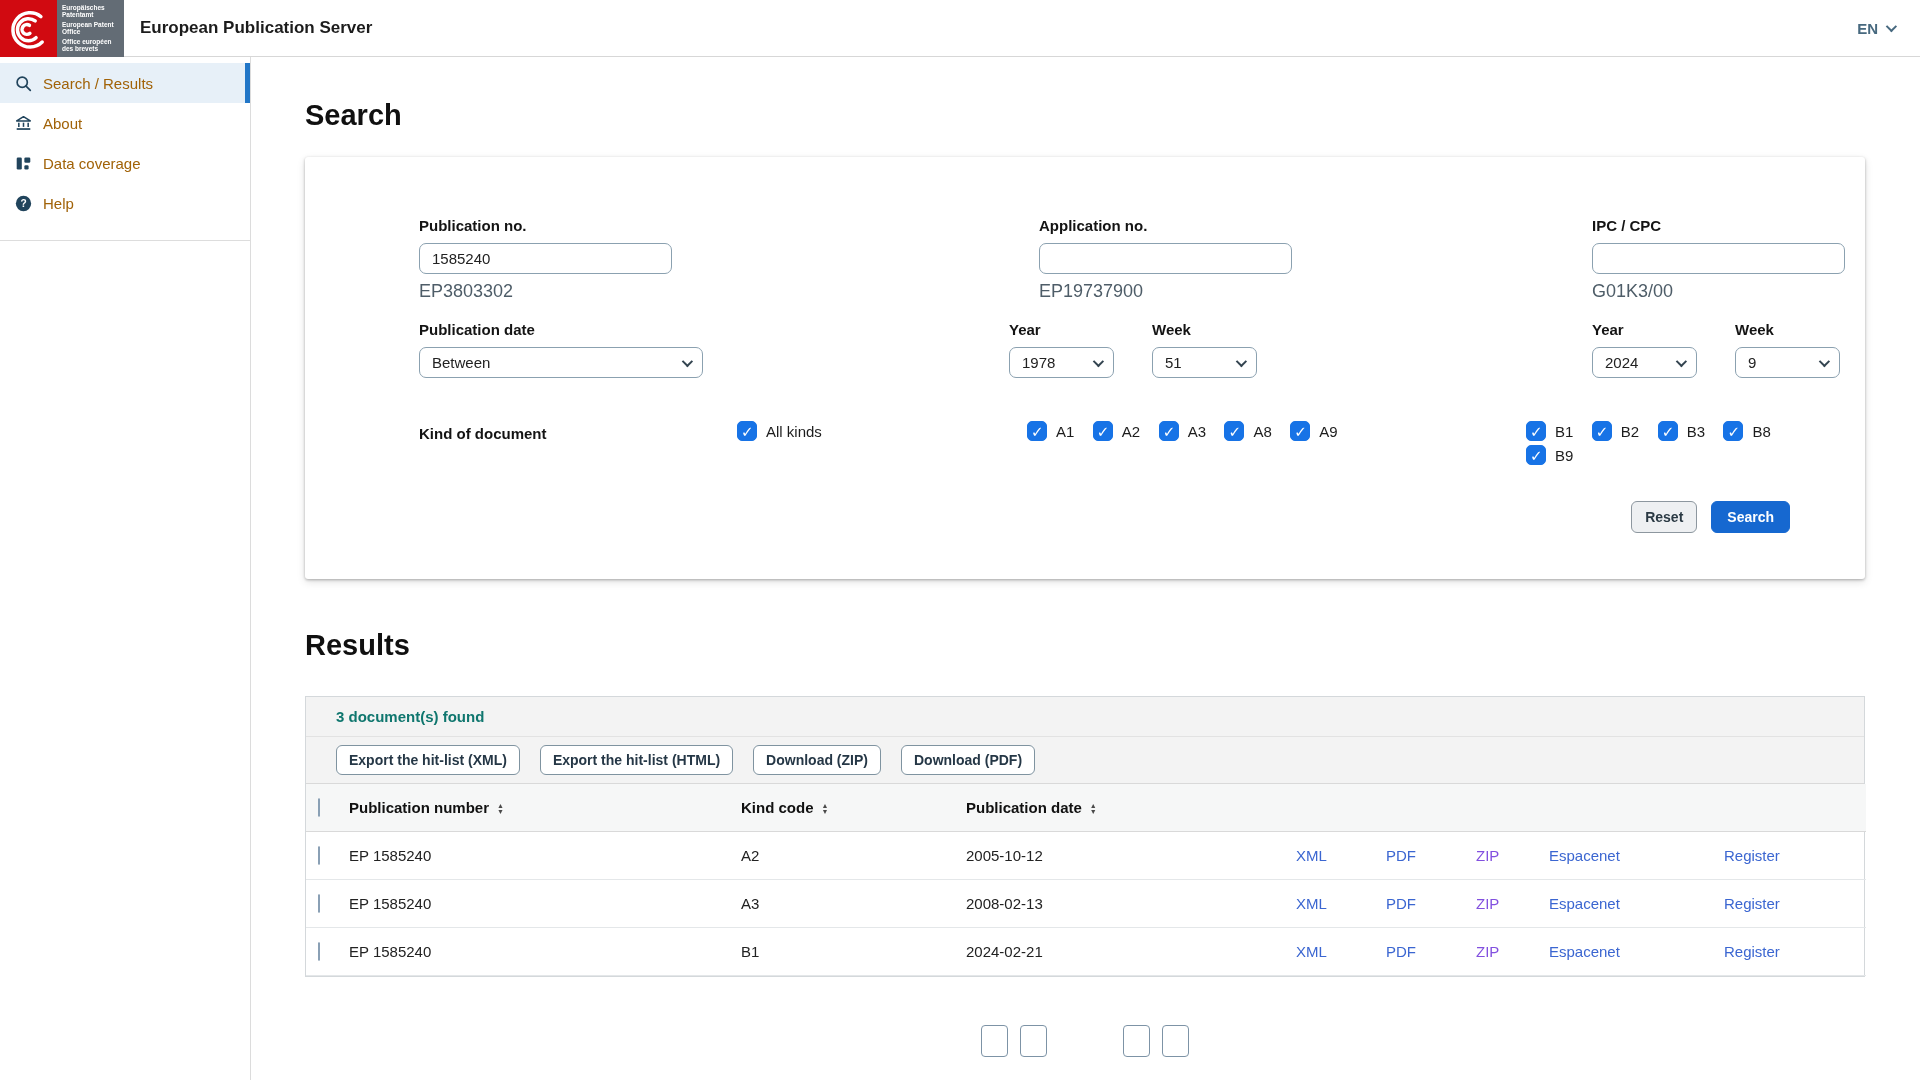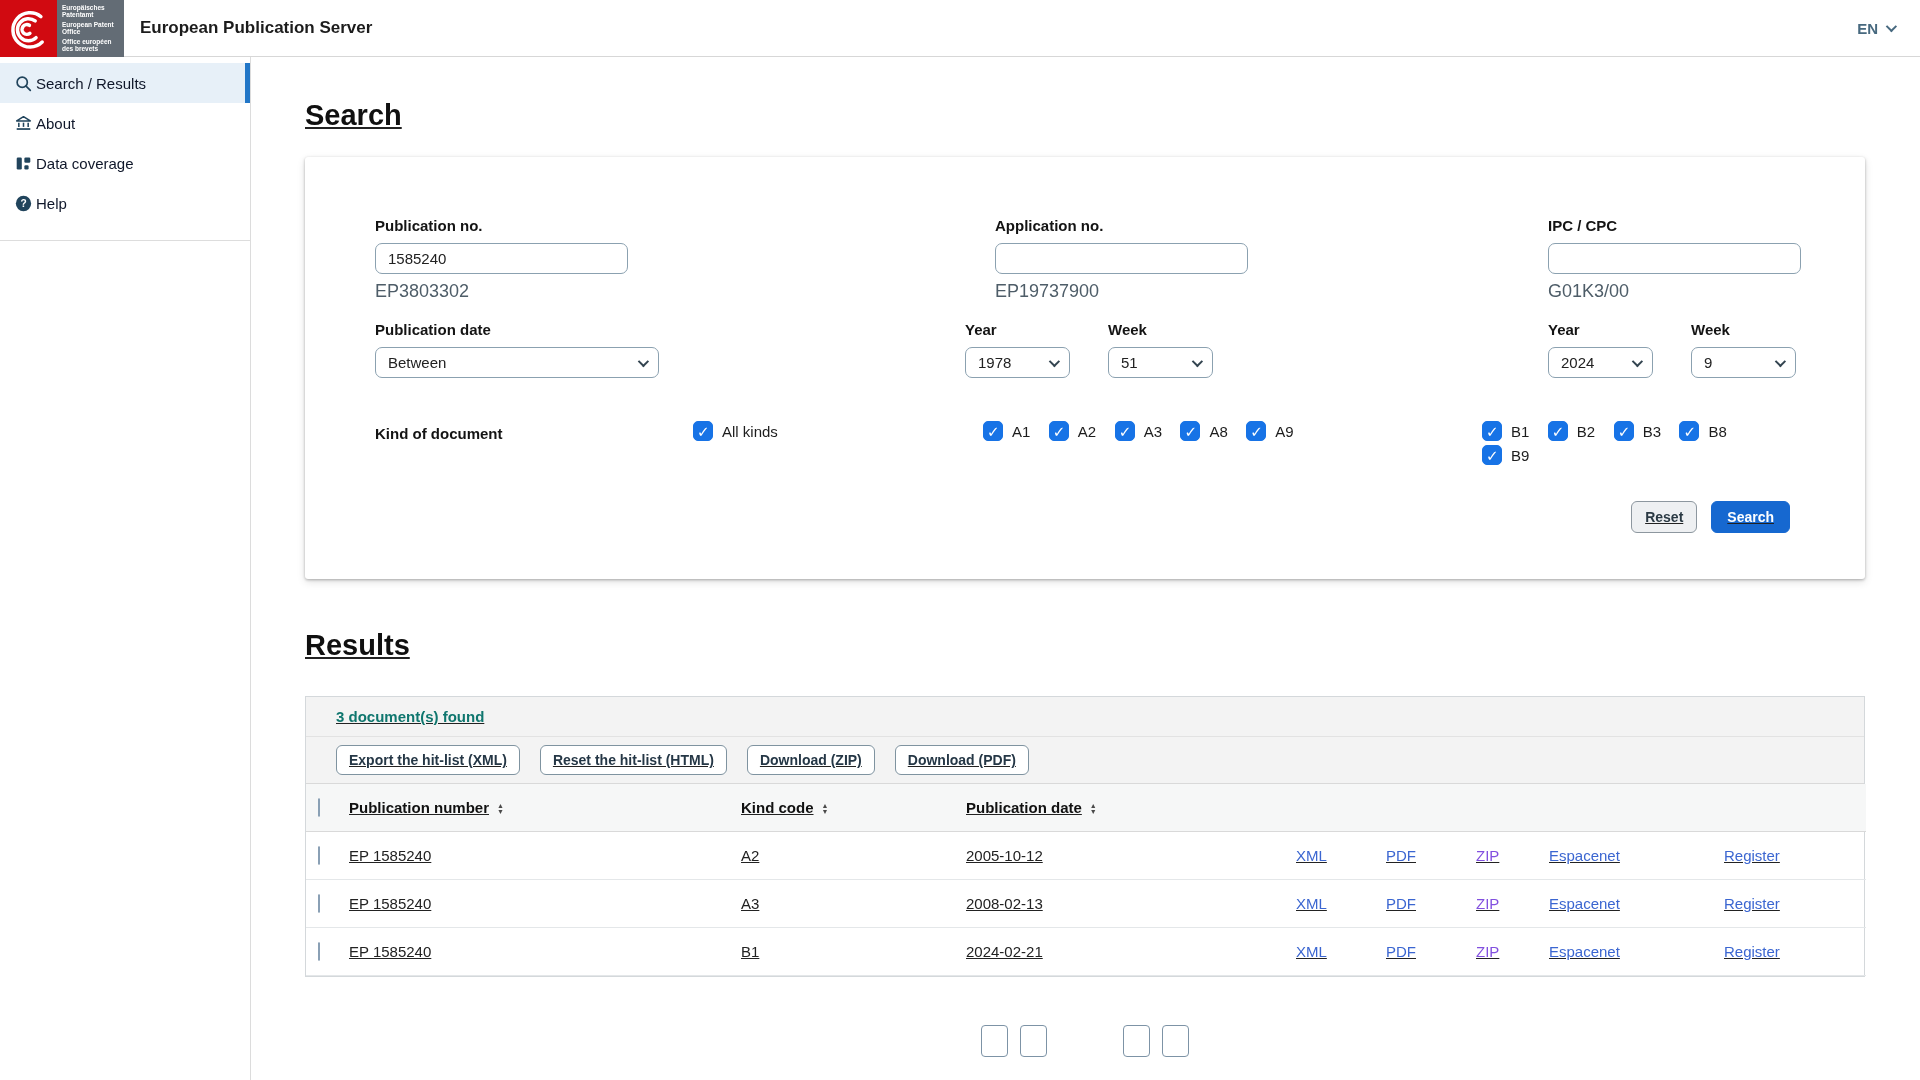--- a/index.html
+++ b/index.html
@@ -16,35 +16,35 @@
   .app-title { margin-left:16px; font-size:17px; font-weight:600; color:#1c1c1c; }
   .header-spacer { flex:1; }
   .lang { margin-right:26px; display:flex; align-items:center; gap:8px;
     font-size:15px; font-weight:600; color:#47697f; cursor:pointer; }
   .chev { width:8px; height:8px; border-right:2px solid #47697f; border-bottom:2px solid #47697f;
     transform:rotate(45deg) translateY(-2px); }
 
   
   .sidebar { position:absolute; top:57px; left:0; width:251px; bottom:0;
     background:#fff; border-right:1px solid #dcdcdc; padding-top:6px; }
-  .side-item { height:40px; display:flex; align-items:center; gap:4px; padding-left:15px;
-    font-size:15px; font-weight:500; color:#0f172a; cursor:pointer; position:relative; }
+  .side-item { height:40px; display:flex; align-items:center; gap:11px; padding-left:15px;
+    font-size:15px; font-weight:500; color:#a16207; cursor:pointer; position:relative; }
   .side-item.active { background:#e7f0f8; }
   .side-item.active::after { content:""; position:absolute; right:0; top:0; bottom:0; width:5px; background:#2176c7; }
   .side-item svg { flex:0 0 auto; }
   .side-divider { margin-top:17px; border-top:1px solid #ddd; }
 
   
-  .main { position:absolute; top:57px; left:251px; right:0; bottom:0; overflow:hidden; padding-left:54px;text-decoration:underline; }
+  .main { position:absolute; top:57px; left:251px; right:0; bottom:0; overflow:hidden; padding-left:54px; }
   h1.page-h { margin-top:42px; font-size:29px; font-weight:600; color:#101010; }
 
   .panel { width:1560px; margin-top:25px; background:#fff; border-radius:3px;
     box-shadow:0 1px 3px rgba(0,0,0,.28), 0 3px 8px rgba(0,0,0,.12); padding:60px 75px 46px 70px; }
 
-  .frow { position:relative; }
+  .frow { position:relative;margin-left:44px; }
   .frow1 { height:104px; }
   .frow2 { height:100px; }
   .frow3 { height:30px; margin-bottom:50px; }
   .fgroup { position:absolute; top:0; }
   .flabel { font-size:15px; font-weight:bold; color:#141414; margin-bottom:9px; }
   .tinput { width:253px; height:31px; border:1px solid #8ba1b0; border-radius:7px;
     padding:0 12px; font-size:15px; color:#222; font-family:inherit; background:#fff; }
   .hint { margin-top:7px; font-size:18px; color:#4e5d68; }
   .fselect { height:31px; border:1px solid #8ba1b0; border-radius:7px; background:#fff;
     display:flex; align-items:center; justify-content:space-between; padding:0 12px;
@@ -285,21 +285,21 @@
     </div>
   </div>
 
   <h2 class="page-h">Results</h2>
 
   <div class="results-panel">
     <div class="res-count">3 document(s) found</div>
 
     <div class="res-toolbar">
       <button class="btn-outline">Export the hit-list (XML)</button>
-      <button class="btn-outline">Reset the hit-list (HTML)</button>
+      <button class="btn-outline">Export the hit-list (HTML)</button>
       <button class="btn-outline">Download (ZIP)</button>
       <button class="btn-outline">Download (PDF)</button>
     </div>
 
     <table class="res">
       <colgroup>
         <col class="c-cb">
           <col class="c-pub">
           <col class="c-kind">
           <col class="c-date">

